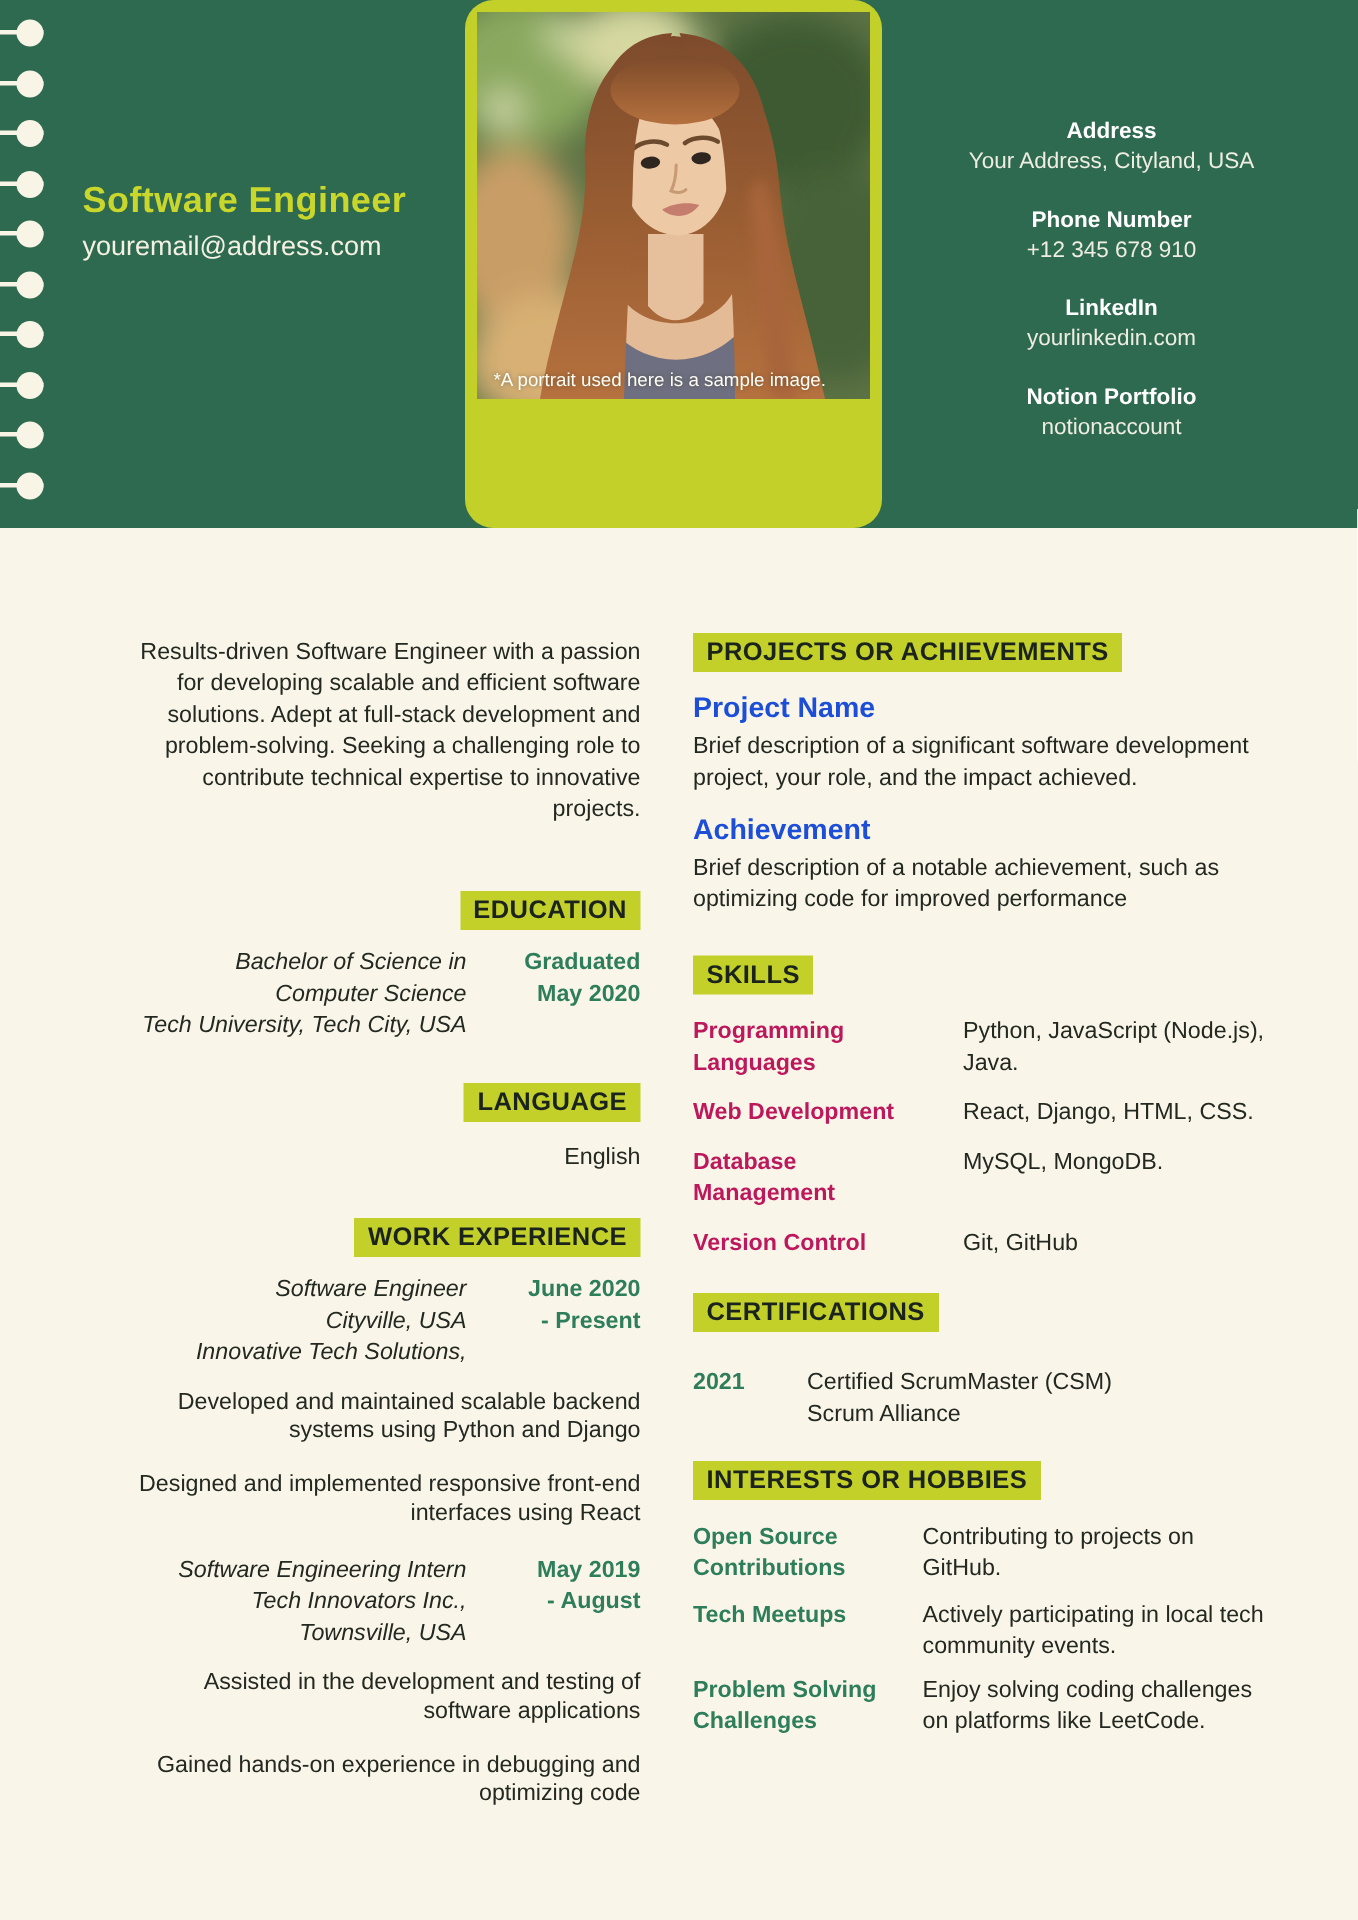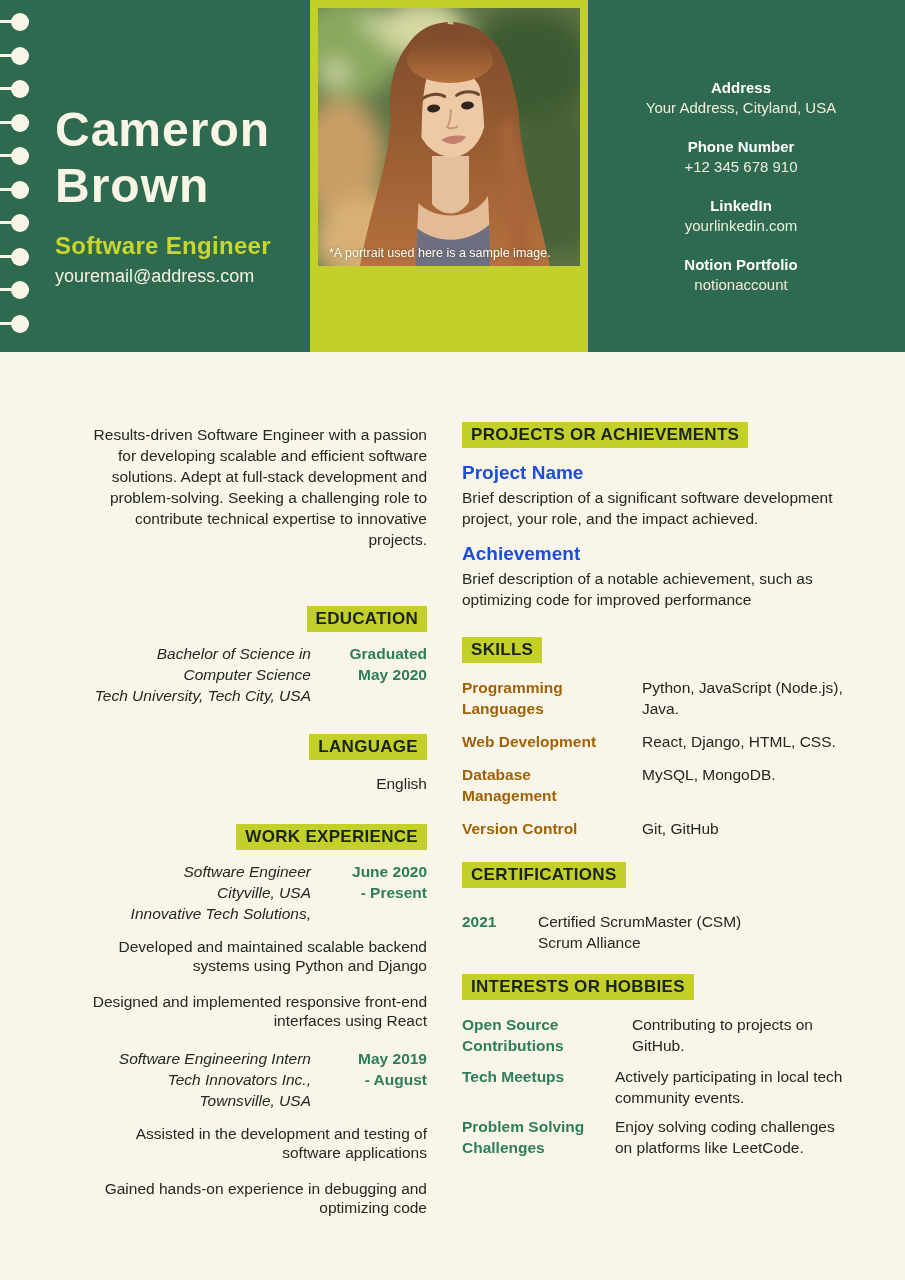--- a/index.html
+++ b/index.html
@@ -10,21 +10,21 @@
   
   .hdr{position:absolute;left:0;top:0;width:905px;height:352px;background:#2E6A50;}
   .ring{position:absolute;left:0;width:29px;height:3px;background:#F8F4E6;}
   .ring::after{content:"";position:absolute;right:0;top:50%;transform:translateY(-50%);
     width:18px;height:18px;border-radius:50%;background:#F8F4E6;}
   .id-block{position:absolute;left:55px;top:102px;width:260px;}
   .name{margin:0;font-size:48px;line-height:56px;font-weight:bold;color:#F8F4E6;letter-spacing:1px;}
   .name span{display:block;}
   .role{margin-top:18px;font-size:24px;font-weight:bold;color:#C9D62B;letter-spacing:.3px;}
   .email{margin-top:6px;font-size:18px;color:#F4F1E3;}
-  .photo-frame{position:absolute;left:310px;top:0;width:278px;height:352px;background:#C4D02A;}
+  .photo-frame{position:absolute;left:310px;top:0;width:278px;height:352px;background:#C4D02A;border-radius:19px;}
   .photo{position:absolute;left:8px;top:8px;width:262px;height:258px;overflow:hidden;}
   .photo svg{display:block;width:262px;height:258px;}
   .caption{position:absolute;left:11px;bottom:6px;font-size:12.5px;color:#FDFDF6;
     text-shadow:0 0 3px rgba(60,60,40,.55);white-space:nowrap;}
   .contact{position:absolute;left:592px;top:78px;width:298px;text-align:center;}
   .citem{margin-bottom:19px;}
   .clabel{font-size:15px;font-weight:bold;color:#FFFFFF;line-height:20px;}
   .cvalue{font-size:15px;color:#EFEDE2;line-height:20px;}
   
   .col-left{position:absolute;left:75px;top:424px;width:352px;text-align:right;}
@@ -33,21 +33,21 @@
   .txt{font-size:15.5px;line-height:21px;color:#232821;}
   .bullet{font-size:15.5px;line-height:19px;color:#232821;}
   .hl{display:inline-block;background:#C4D02A;color:#1B241C;font-weight:bold;
     font-size:17px;line-height:18px;padding:4px 9px;letter-spacing:.3px;text-align:right;}
   .accent{color:#2E7D5B;font-weight:bold;}
   .italic{font-style:italic;}
   .row2{display:flex;margin-top:11px;}
   .row2 .rleft{flex:1;text-align:right;font-size:15.5px;line-height:21px;}
   .row2 .rright{width:106px;margin-left:10px;font-size:15.5px;line-height:21px;}
   .kv{display:flex;margin-bottom:12px;}
-  .kv .k{width:160px;margin-right:20px;font-weight:bold;color:#a16207;font-size:15.5px;line-height:21px;flex:none;}
+  .kv .k{width:160px;margin-right:20px;font-weight:bold;color:#be185d;font-size:15.5px;line-height:21px;flex:none;}
   .kv .v{flex:1;font-size:15.5px;line-height:21px;color:#232821;}
   .kv2 .k2{width:56px;margin-right:20px;font-weight:bold;color:#2E7D5B;font-size:15.5px;line-height:21px;flex:none;}
   .kv3 .k3{width:133px;margin-right:20px;font-weight:bold;color:#2E7D5B;font-size:15.5px;line-height:21px;flex:none;}
   .kv3 .v3{width:235px;flex:none;font-size:15.5px;line-height:21px;}
   .subhead{font-size:19px;line-height:21px;font-weight:bold;color:#1d4ed8;margin-top:14px;}
   .mt-sm{margin-top:4px;} .mt-13{margin-top:13px;} .mt-17{margin-top:17px;} .mt-18{margin-top:18px;}
 </style>
 </head>
 <body>
 
@@ -62,24 +62,20 @@
       <div class="ring" style="top:121px"></div>
       <div class="ring" style="top:154px"></div>
       <div class="ring" style="top:188px"></div>
       <div class="ring" style="top:221px"></div>
       <div class="ring" style="top:255px"></div>
       <div class="ring" style="top:288px"></div>
       <div class="ring" style="top:322px"></div>
     </div>
 
     <div class="id-block">
-      <h1 class="name">
-        <span>Cameron</span>
-        <span>Brown</span>
-      </h1>
       <div class="role">Software Engineer</div>
       <div class="email">youremail@address.com</div>
     </div>
 
     <div class="photo-frame">
       <div class="photo">
         <svg viewBox="0 0 262 258" preserveAspectRatio="none" aria-hidden="true">
           <defs>
             <filter id="soft" x="-40%" y="-40%" width="180%" height="180%">
                 <feGaussianBlur stdDeviation="11"></feGaussianBlur>
@@ -150,21 +146,21 @@
         <div class="cvalue">notionaccount</div>
       </div>
     </div>
   </header>
 
   <main>
 
     <section class="col-left">
       <p class="txt">Results-driven Software Engineer with a passion for developing scalable and efficient software solutions. Adept at full-stack development and problem-solving. Seeking a challenging role to contribute technical expertise to innovative projects.</p>
 
-      <div style="margin-top:56px;">
+      <div style="margin-top:44px;">
         <span class="hl">EDUCATION</span>
       </div>
       <div class="row2">
         <div class="rleft italic" style="max-width:222px;margin-left:auto;">
           <div>Bachelor of Science in Computer Science</div>
           <div>Tech University, Tech City, USA</div>
         </div>
         <div class="rright accent">
           <div>Graduated</div>
           <div>May 2020</div>
@@ -245,21 +241,21 @@
         <div class="k2">2021</div>
         <div class="v">
           <div>Certified ScrumMaster (CSM)</div>
           <div>Scrum Alliance</div>
         </div>
       </div>
 
       <div style="margin-top:21px;margin-bottom:14px;">
         <span class="hl">INTERESTS OR HOBBIES</span>
       </div>
-      <div class="kv kv3" style="margin-bottom:10px;gap:17px;">
+      <div class="kv kv3" style="margin-bottom:10px;">
         <div class="k3">Open Source Contributions</div>
         <div class="v3">Contributing to projects on GitHub.</div>
       </div>
       <div class="kv kv3" style="margin-bottom:8px;">
         <div class="k3">Tech Meetups</div>
         <div class="v3">Actively participating in local tech community events.</div>
       </div>
       <div class="kv kv3">
         <div class="k3">Problem Solving Challenges</div>
         <div class="v3">Enjoy solving coding challenges on platforms like LeetCode.</div>

